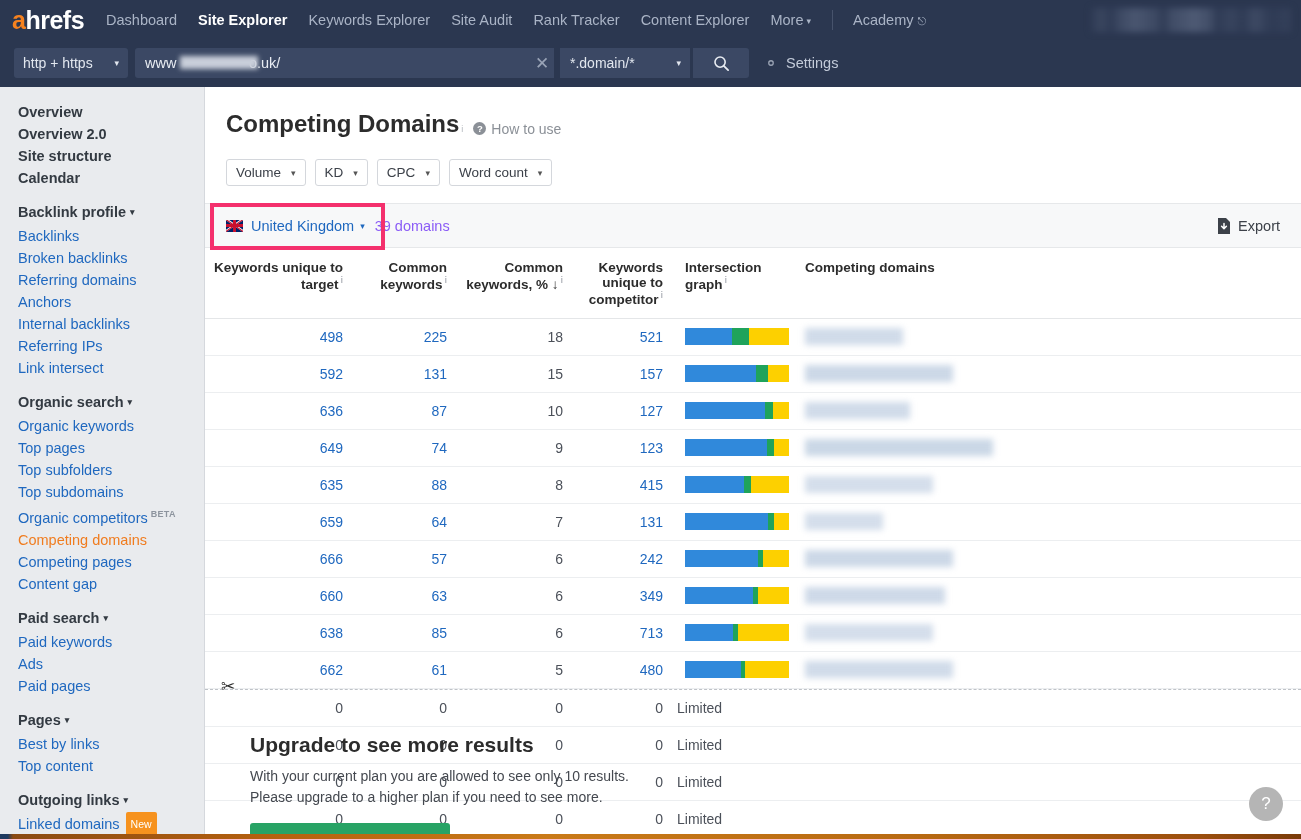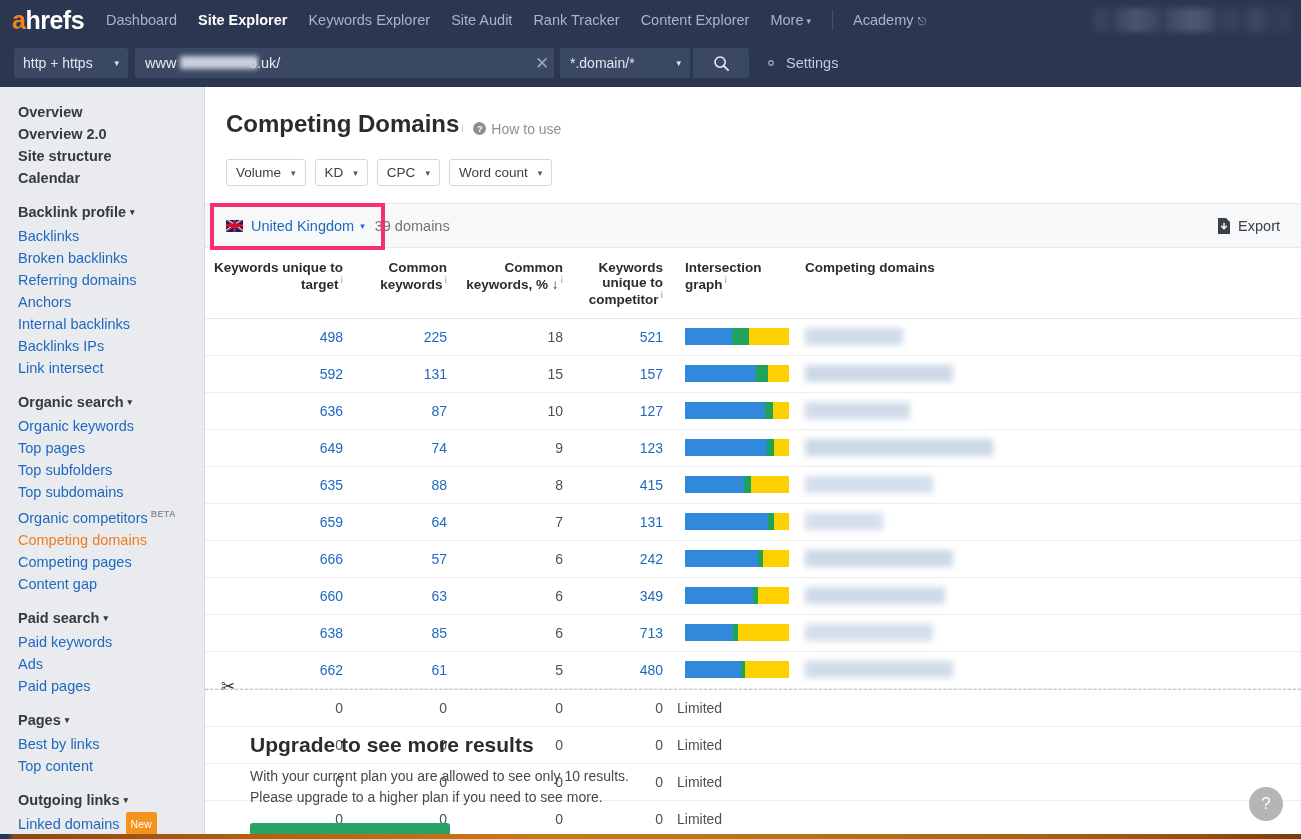--- a/index.html
+++ b/index.html
@@ -179,21 +179,21 @@
   .f-d2 { width: 21px; height: 2.2px; background: #fff;
     top: 4.9px; left: -2px; transform: rotate(-35deg); }
   .f-d3 { width: 21px; height: 1.1px; background: #C8102E;
     top: 5.5px; left: -2px; transform: rotate(35deg); }
   .f-d4 { width: 21px; height: 1.1px; background: #C8102E;
     top: 5.5px; left: -2px; transform: rotate(-35deg); }
   .f-vw { width: 3.6px; height: 12px; background: #fff; left: 6.7px; top: 0; }
   .f-hw { width: 17px; height: 3.6px; background: #fff; top: 4.2px; left: 0; }
   .f-vr { width: 2.2px; height: 12px; background: #C8102E; left: 7.4px; top: 0; }
   .f-hr { width: 17px; height: 2.2px; background: #C8102E; top: 4.9px; left: 0; }
-  .domains-count { margin-left: 10px; font-size: 14.5px; color: #737373; }
+  .domains-count { margin-left: 10px; font-size: 14.5px; color: #8b5cf6; }
   .export-btn {
     position: absolute; right: 21px; display: flex; align-items: center;
     font-size: 14.5px; color: #3c4149; cursor: pointer;
   }
   .hl-box {
     position: absolute; left: 5px; top: -1px; width: 175px; height: 47px;
     border: 4px solid #f4306d; pointer-events: none;
   }
 
   
@@ -319,21 +319,21 @@
     <div class="side-head"><span>Overview</span></div>
     <div class="side-head"><span>Overview 2.0</span></div>
     <div class="side-head"><span>Site structure</span></div>
     <div class="side-head"><span>Calendar</span></div>
     <div class="side-head grp"><span>Backlink profile</span><span class="side-caret">▾</span></div>
     <div class="side-link"><span>Backlinks</span></div>
     <div class="side-link"><span>Broken backlinks</span></div>
     <div class="side-link"><span>Referring domains</span></div>
     <div class="side-link"><span>Anchors</span></div>
     <div class="side-link"><span>Internal backlinks</span></div>
-    <div class="side-link"><span>Backlinks IPs</span></div>
+    <div class="side-link"><span>Referring IPs</span></div>
     <div class="side-link"><span>Link intersect</span></div>
     <div class="side-head grp"><span>Organic search</span><span class="side-caret">▾</span></div>
     <div class="side-link"><span>Organic keywords</span></div>
     <div class="side-link"><span>Top pages</span></div>
     <div class="side-link"><span>Top subfolders</span></div>
     <div class="side-link"><span>Top subdomains</span></div>
     <div class="side-link"><span>Organic competitors</span><span class="beta-tag">BETA</span></div>
     <div class="side-link cur"><span>Competing domains</span></div>
     <div class="side-link"><span>Competing pages</span></div>
     <div class="side-link"><span>Content gap</span></div>

